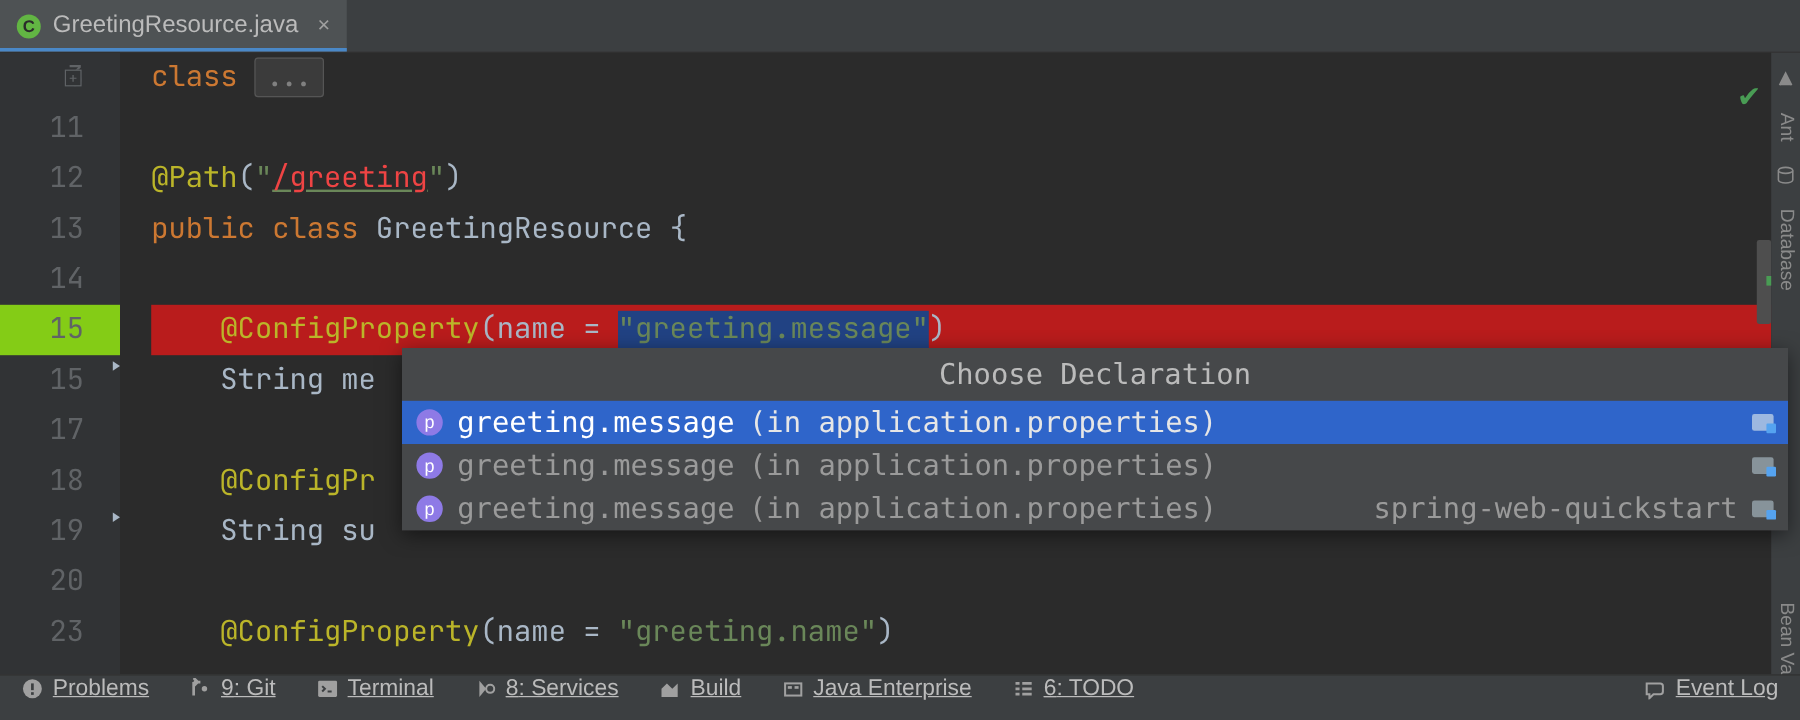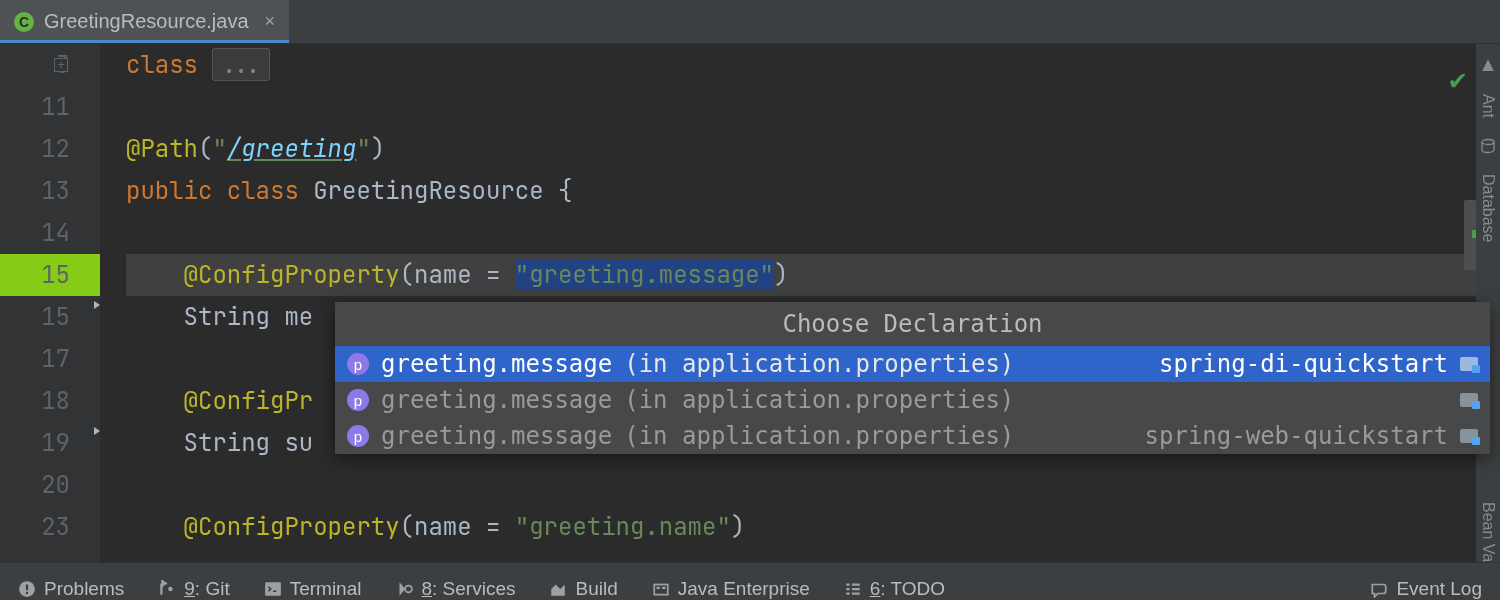--- a/index.html
+++ b/index.html
@@ -98,36 +98,36 @@
     flex: 1;
     padding-left: 26px;
     position: relative;
   }
   .code .line {
     height: 42px;
     line-height: 42px;
     white-space: pre;
   }
   .line.current {
-    background: #404040;
+    background: #b91c1c;
   }
   .kw { color: #cc7832; }
   .ann { color: #bbb529; }
   .str { color: #6a8759; }
   .str-hl { background: #214283; color: #6a8759; }
   .ident { color: #a9b7c6; }
   .cls { color: #a9b7c6; }
   .fold-box {
     background: #3b3b3b;
     border: 1px solid #555;
     padding: 0 6px;
     color: #808080;
     border-radius: 3px;
   }
-  .link { color: #7dd3fc; text-decoration: underline; text-decoration-color: #6a8759; font-style: italic; }
+  .link { color: #ef4444; text-decoration: underline; text-decoration-color: #6a8759; }
 
   
   .bean-icon {
     width: 20px; height: 20px; border-radius: 50%;
     background: #4a88c7;
     position: relative;
   }
   .bean-icon::after {
     content: "";
     position: absolute;
@@ -186,21 +186,21 @@
     position: absolute;
     right: -4px;
     top: 30px;
     width: 8px; height: 8px;
     background: #499c54;
   }
 
   
   .popup {
     position: absolute;
-    top: 302px;
+    top: 290px;
     left: 335px;
     right: 10px;
     background: #46484a;
     box-shadow: 0 4px 16px rgba(0,0,0,0.5);
     z-index: 100;
     font-size: 24px;
   }
   .popup-title {
     text-align: center;
     color: #bbbbbb;
@@ -251,27 +251,28 @@
     border-radius: 1px;
   }
 
   
   .bottom-bar {
     position: absolute;
     bottom: 0; left: 0; right: 0;
     height: 38px;
     background: #3c3f41;
     display: flex;
-    align-items: flex-end;
+    align-items: flex-start;
     gap: 34px;
     padding: 0 18px;
     font-family: "Segoe UI", sans-serif;
     font-size: 19px;
     color: #bbbbbb;
     border-top: 1px solid #323232;
+    text-decoration: underline;
   }
   .bottom-bar .bbtn {
     display: flex;
     align-items: center;
     gap: 8px;
     cursor: pointer;
   }
   .bottom-bar .spacer { flex: 1; }
   .bottom-bar .u { text-decoration: underline; }
   .bicon {
@@ -343,21 +344,20 @@
   <span class="vlabel">Bean Va</span>
 </div>
 
 <div class="popup">
   <div class="popup-title">Choose Declaration</div>
   <div class="popup-item selected">
     <span class="p-icon">p</span>
     <span class="lbl">greeting.message</span>
     <span class="loc">(in application.properties)</span>
     <span class="spacer"></span>
-    <span class="mod">spring-di-quickstart</span>
     <span class="folder-ic"></span>
   </div>
   <div class="popup-item">
     <span class="p-icon">p</span>
     <span class="lbl">greeting.message</span>
     <span class="loc">(in application.properties)</span>
     <span class="spacer"></span>
     <span class="folder-ic"></span>
   </div>
   <div class="popup-item">

